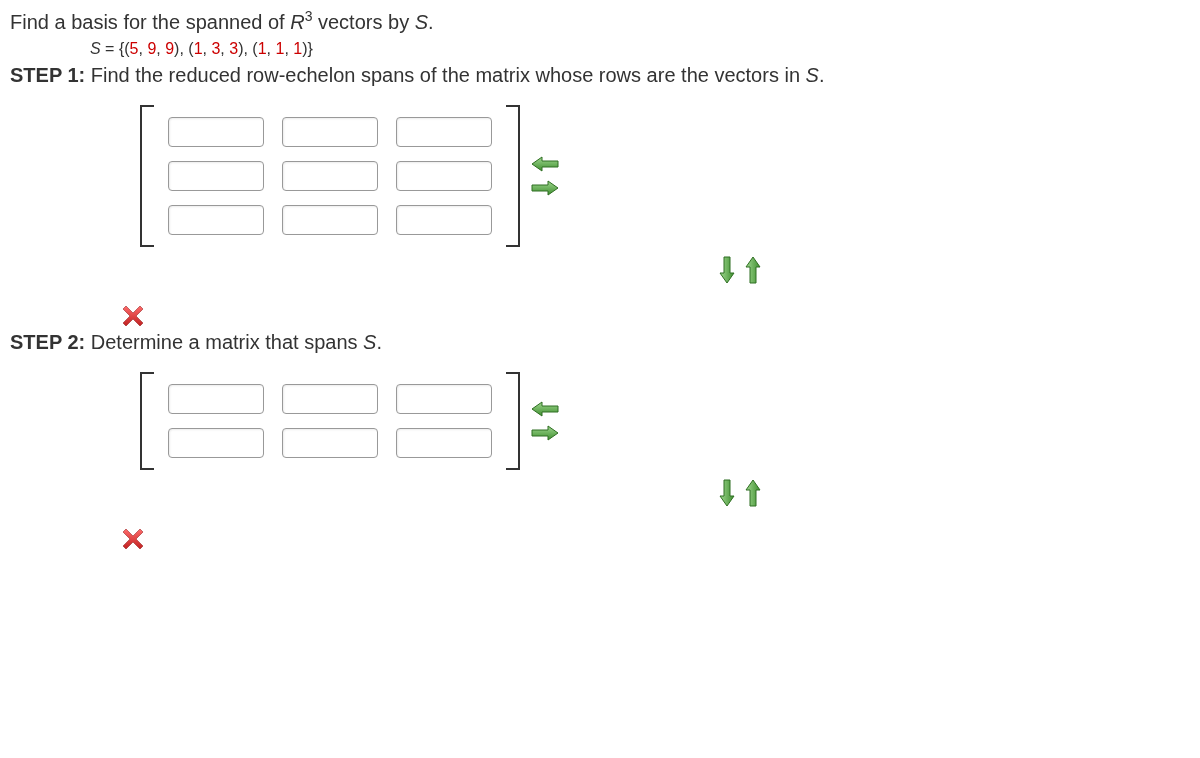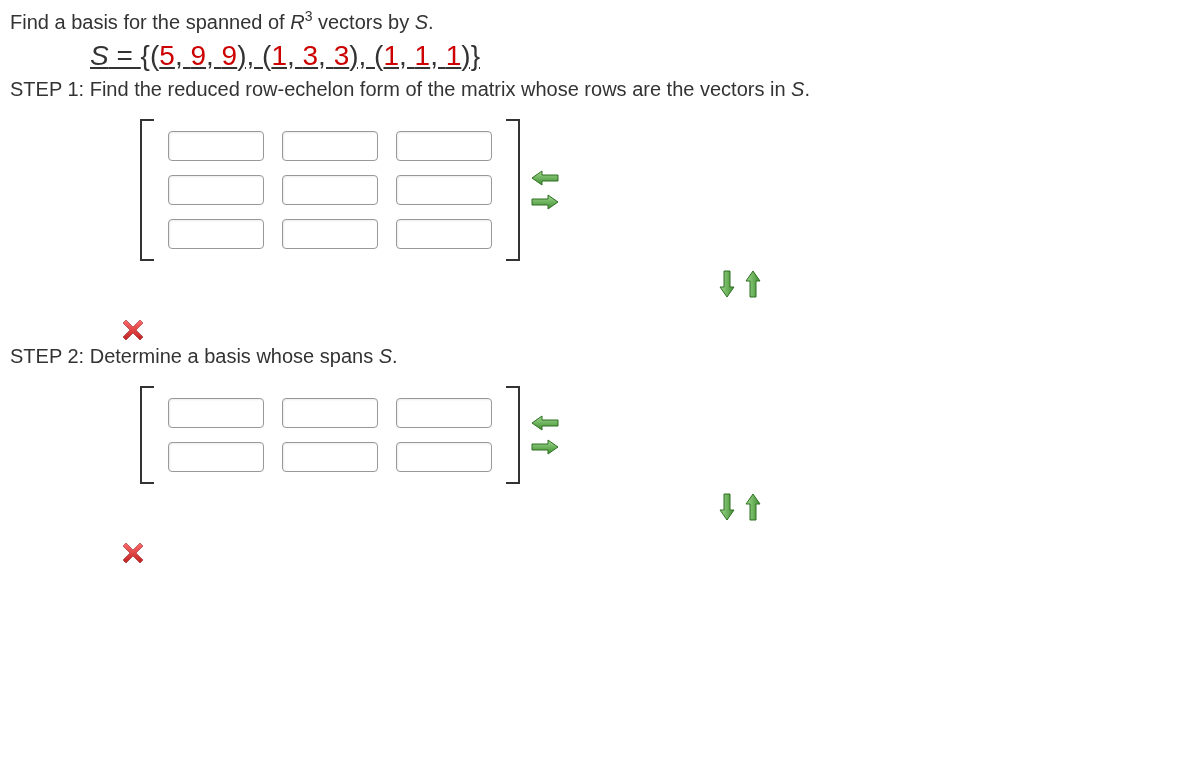--- a/index.html
+++ b/index.html
@@ -5,23 +5,23 @@
   body {
     font-family: Verdana, Geneva, sans-serif;
     font-size: 20px;
     color: #333;
     margin: 0;
     padding: 8px 10px;
     background: #fff;
   }
   .italic { font-style: italic; }
   .sup { font-size: 0.7em; vertical-align: super; }
-  .eq-line { margin: 6px 0 6px 80px; font-size: 28px; text-decoration: underline; }
+  .eq-line { margin: 6px 0 6px 80px; font-size: 16px; }
   .red { color: #c00; }
-  .step-label { font-weight: normal; }
+  .step-label { font-weight: bold; }
   .matrix-wrap {
     display: flex;
     align-items: center;
     gap: 10px;
     margin: 18px 0 8px 130px;
   }
   .bracket {
     display: inline-block;
     width: 12px;
     align-self: stretch;
@@ -71,21 +71,21 @@
 
 <div>
   <span>Find a basis for the spanned of </span><span class="italic">R</span><span class="sup">3</span><span> vectors by </span><span class="italic">S</span><span>.</span>
 </div>
 
 <div class="eq-line">
   <span class="italic">S</span><span> = </span><span>{(</span><span class="red">5</span><span>, </span><span class="red">9</span><span>, </span><span class="red">9</span><span>), (</span><span class="red">1</span><span>, </span><span class="red">3</span><span>, </span><span class="red">3</span><span>), (</span><span class="red">1</span><span>, </span><span class="red">1</span><span>, </span><span class="red">1</span><span>)}</span>
 </div>
 
 <div>
-  <span class="step-label">STEP 1:</span><span> Find the reduced row-echelon form of the matrix whose rows are the vectors in </span><span class="italic">S</span><span>.</span>
+  <span class="step-label">STEP 1:</span><span> Find the reduced row-echelon spans of the matrix whose rows are the vectors in </span><span class="italic">S</span><span>.</span>
 </div>
 
 <div class="matrix-wrap">
   <span class="bracket left"></span>
   <div class="matrix-grid g3x3">
     <input class="cell-input" style="">
     <input class="cell-input" style="">
     <input class="cell-input" style="">
     <input class="cell-input" style="">
     <input class="cell-input" style="">
@@ -155,21 +155,21 @@
         </linearGradient>
       </defs>
       <g fill="url(#gx1)" stroke="#8a0f0f" stroke-width="0.5">
         <polygon points="3,6 6,3 13,10 20,3 23,6 16,13 23,20 20,23 13,16 6,23 3,20 10,13"></polygon>
       </g>
     </svg>
 </div>
 
 <div class="step2-spacer"></div>
 <div>
-  <span class="step-label">STEP 2:</span><span> Determine a basis whose spans </span><span class="italic">S</span><span>.</span>
+  <span class="step-label">STEP 2:</span><span> Determine a matrix that spans </span><span class="italic">S</span><span>.</span>
 </div>
 
 <div class="matrix-wrap">
   <span class="bracket left"></span>
   <div class="matrix-grid g2x3">
     <input class="cell-input" style="">
     <input class="cell-input" style="">
     <input class="cell-input" style="">
     <input class="cell-input" style="">
     <input class="cell-input" style="">

